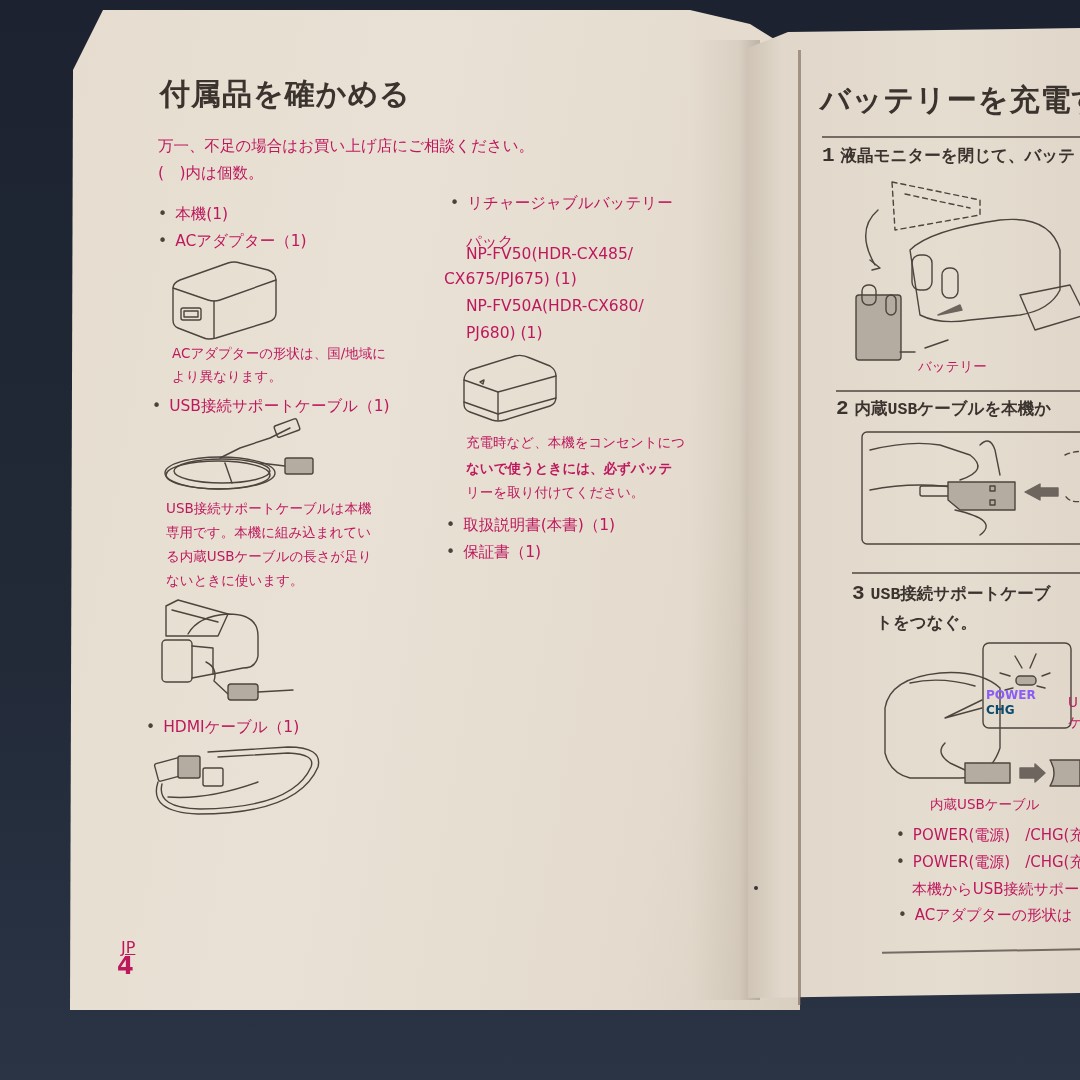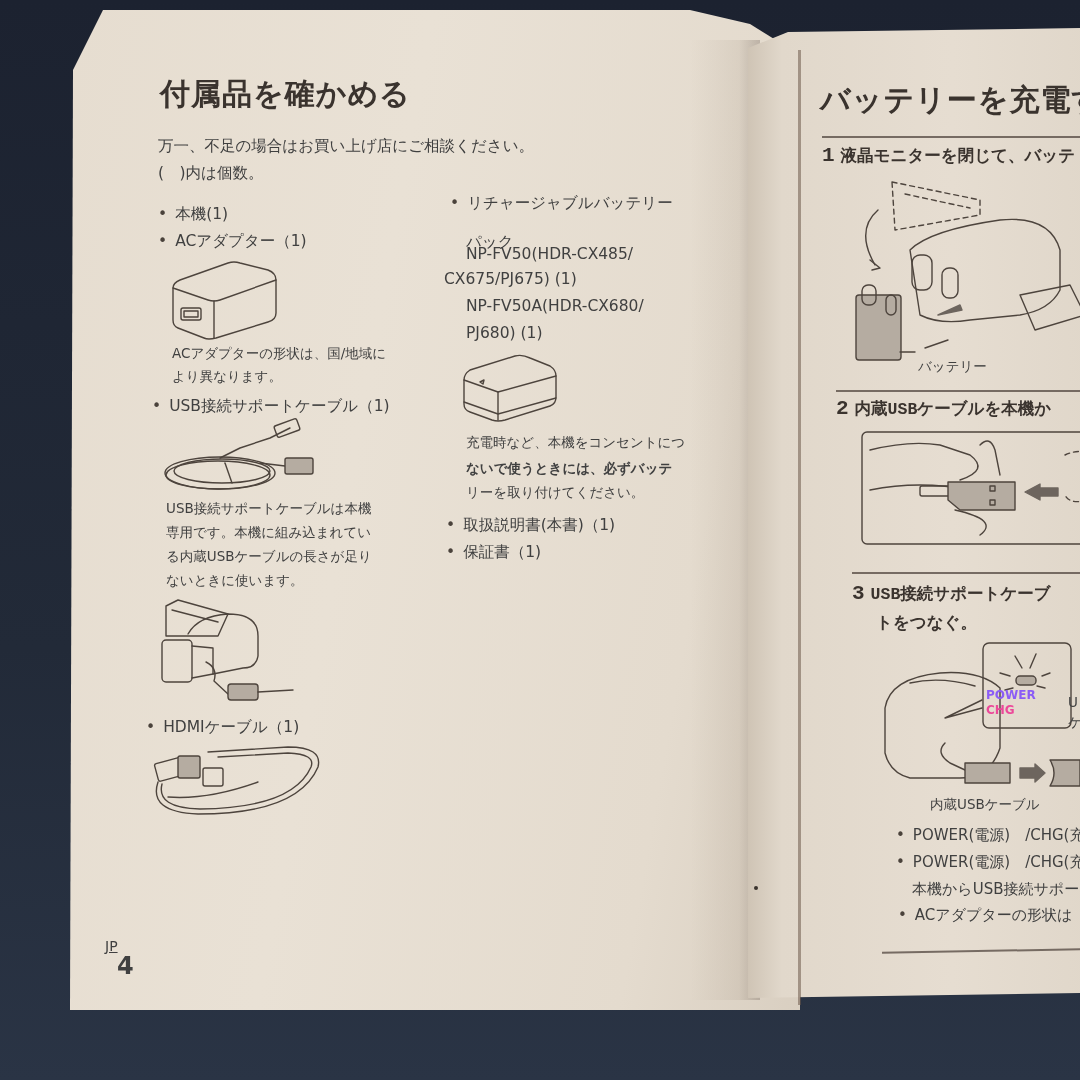--- a/index.html
+++ b/index.html
@@ -8,21 +8,21 @@
     font-family:"DejaVu Sans","Liberation Sans",sans-serif;color:#3a3430;}
   .page-left{position:absolute;left:70px;top:10px;width:730px;height:1000px;
     background:linear-gradient(100deg,#e6ddd0 0%,#e9e1d5 40%,#e4dbce 80%,#d9cfc1 100%);
     clip-path:polygon(33px 0,620px 0,680px 14px,730px 45px,730px 1000px,0 1000px,3px 60px);}
   .page-right{position:absolute;left:748px;top:28px;width:340px;height:970px;
     background:linear-gradient(90deg,#cfc4b5 0%,#e1d8cb 10%,#e6ddd1 60%,#e0d7ca 100%);
     clip-path:polygon(0 20px,40px 4px,340px 0,340px 965px,0 970px);}
   .fold{position:absolute;left:798px;top:50px;width:3px;height:955px;background:#6e5a4a;opacity:.55;}
   .shadow{position:absolute;left:690px;top:40px;width:70px;height:960px;
     background:linear-gradient(90deg,rgba(0,0,0,0) 0%,rgba(120,100,80,.10) 70%,rgba(70,55,45,.25) 100%);}
-  .t{position:absolute;white-space:nowrap;color:#404040;}
+  .t{position:absolute;white-space:nowrap;color:#be185d;}
   .h1{font-weight:bold;font-size:30px;letter-spacing:1px;color:#3a332e;}
   .body{font-size:15.5px;}
   .sm{font-size:13.5px;}
   .bullet::before{content:"•";margin-right:8px;color:#4a423b;}
   .step{font-weight:bold;font-size:16.5px;color:#3a332e;font-family:Liberation Mono, monospace;}
   .step .num{font-size:21px;margin-right:6px;}
   .rule{position:absolute;height:1.5px;background:#5a4f47;opacity:.8;}
   svg.ill{position:absolute;overflow:visible;}
   svg.ill *{fill:none;stroke:#4d443d;stroke-width:1.4;stroke-linecap:round;stroke-linejoin:round;}
   svg.ill .fill{fill:#b5aca1;}
@@ -112,21 +112,21 @@
 
 <div class="t sm" style="left:466px;top:434px;">充電時など、本機をコンセントにつ</div>
 <div class="t sm" style="left:466px;top:460px;font-weight:bold;">ないで使うときには、必ずバッテ</div>
 <div class="t sm" style="left:466px;top:484px;">リーを取り付けてください。</div>
 
 <div class="t body bullet" style="left:446px;top:515px;">取扱説明書(本書)（1)</div>
 <div class="t body bullet" style="left:446px;top:542px;">保証書（1)</div>
 
 <div class="dot" style="left:754px;top:886px;"></div>
 
-<div class="t" style="left:105px;top:938px;font-size:14px;text-decoration:underline;">JP</div>
+<div class="t" style="left:121px;top:938px;font-size:16px;text-decoration:underline;">JP</div>
 <div class="t" style="left:117px;top:952px;font-size:24px;font-weight:bold;">4</div>
 
 <div class="t h1" style="left:820px;top:80px;">バッテリーを充電す</div>
 <div class="rule" style="left:822px;top:136px;width:260px;"></div>
 
 <div class="t step" style="left:822px;top:144px;"><span class="num">1</span><span>液晶モニターを閉じて、バッテ</span></div>
 
 <svg class="ill" style="left:850px;top:180px;" width="240" height="200">
   <path class="dash" d="M42 2 L130 20 L130 35 L45 50 Z"></path>
   <path class="dash" d="M55 14 L120 28"></path>
@@ -177,21 +177,21 @@
   <path d="M170 35 L162 38"></path>
   <path d="M125 52 L133 50"></path>
   <path d="M165 50 L157 48"></path>
   <rect x="136" y="38" width="20" height="9" rx="4" class="fill"></rect>
   <path d="M65 105 Q55 115 70 125 L85 132"></path>
   <path class="fill" d="M85 125 L130 125 L130 145 L85 145 Z"></path>
   <path class="dark" d="M140 130 L155 130 L155 126 L165 135 L155 144 L155 140 L140 140 Z"></path>
   <path class="fill" d="M170 122 L200 122 L200 148 L170 148 Q178 135 170 122 Z"></path>
 </svg>
 <div class="t" style="left:986px;top:688px;font-size:12px;font-weight:bold;color:#8b5cf6;">POWER</div>
-<div class="t" style="left:986px;top:703px;font-size:12px;font-weight:bold;color:#ec4899;">CHG</div>
+<div class="t" style="left:986px;top:703px;font-size:12px;font-weight:bold;color:#0c4a6e;">CHG</div>
 <div class="t sm" style="left:1068px;top:694px;">U</div>
 <div class="t sm" style="left:1068px;top:714px;">ケ</div>
 <div class="t sm" style="left:930px;top:796px;">内蔵USBケーブル</div>
 
 <div class="t sm bullet" style="left:896px;top:826px;font-size:15px;">POWER(電源)　/CHG(充</div>
 <div class="t sm bullet" style="left:896px;top:853px;font-size:15px;">POWER(電源)　/CHG(充</div>
 <div class="t sm" style="left:912px;top:880px;font-size:15px;">本機からUSB接続サポー</div>
 <div class="t sm bullet" style="left:898px;top:906px;font-size:15px;">ACアダプターの形状は</div>
 <div class="rule" style="left:882px;top:950px;width:200px;transform:rotate(-1deg);"></div>
 

